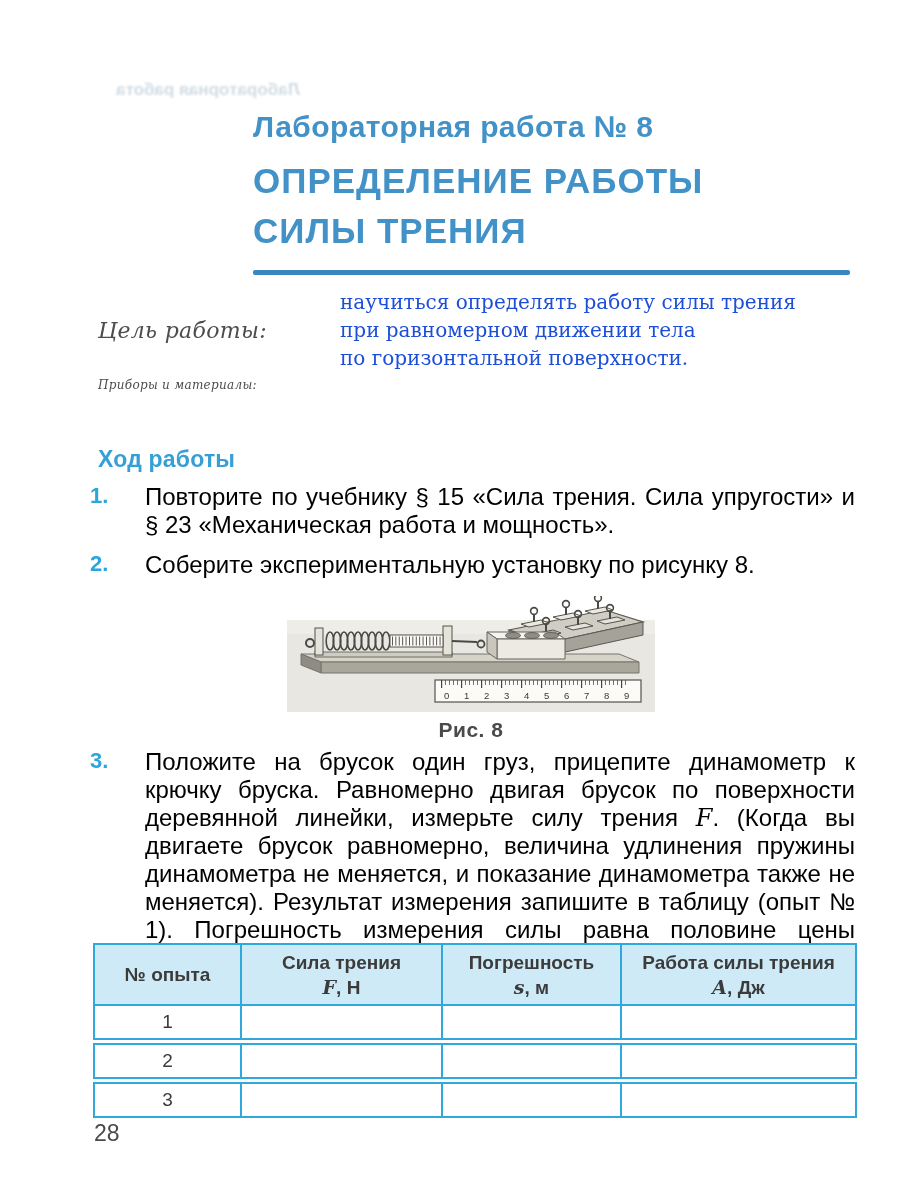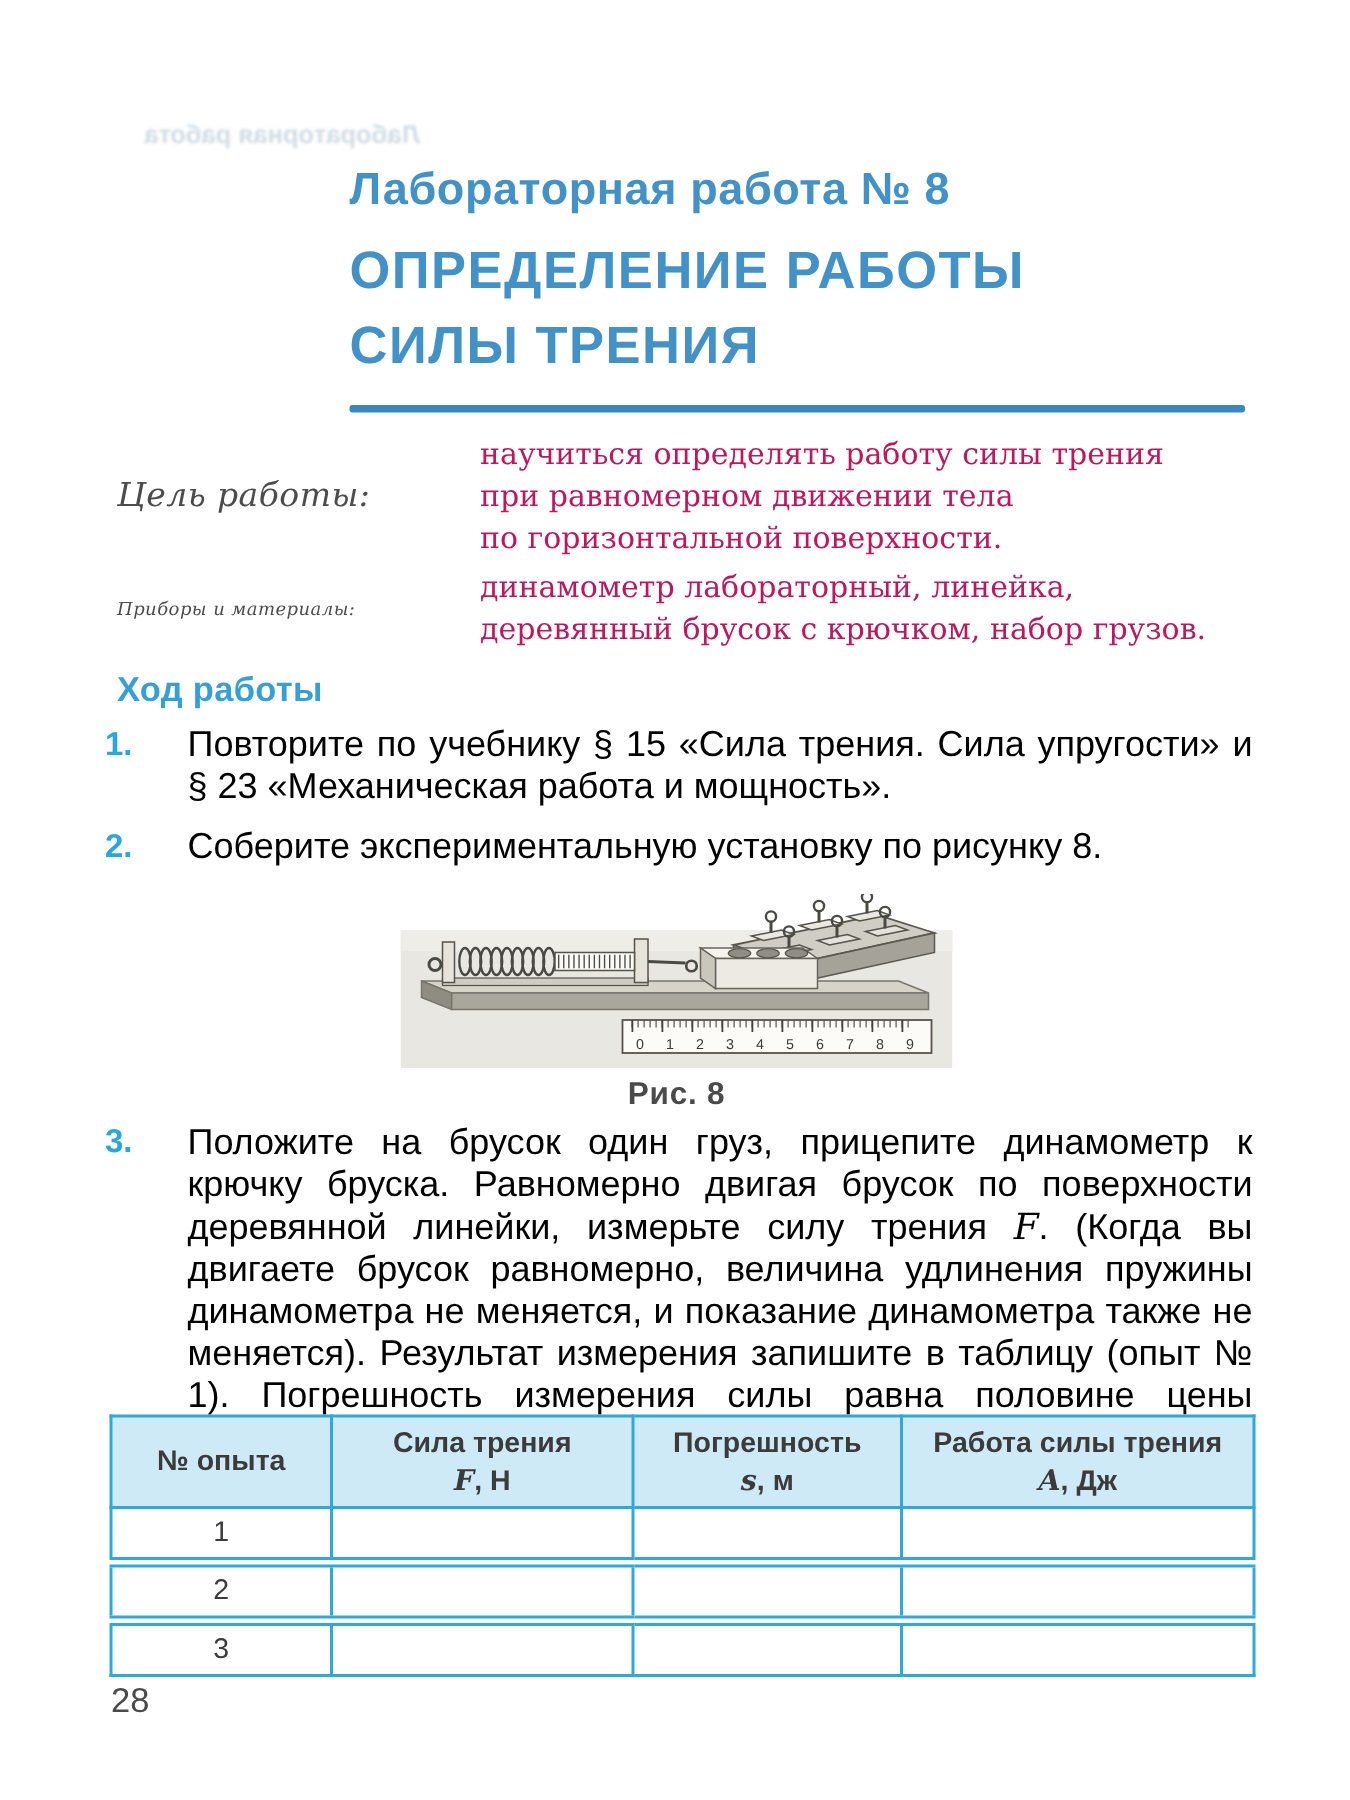--- a/index.html
+++ b/index.html
@@ -4,21 +4,21 @@
 <style>
   html,body{margin:0;padding:0;}
   body{
     width:900px;height:1200px;
     background:#ffffff;
     font-family:"Liberation Sans",sans-serif;
     color:#3d3d3d;
     position:relative;
     overflow:hidden;
   }
-  .page{position:absolute;inset:0;background:#ffffff;}
+  .page{position:absolute;inset:0;background:#ffffff;margin-left:20px;}
 
   
   .bleed{
     position:absolute;top:80px;left:60px;width:220px;
     transform:scaleX(-1);
     color:#a9bfcf;opacity:.55;filter:blur(1.1px);
     font-weight:bold;font-size:17px;white-space:nowrap;
   }
 
   
@@ -40,21 +40,21 @@
   .meta-row{display:flex;align-items:center;}
   .meta-label{
     flex:0 0 242px;width:242px;
     font-family:"DejaVu Serif",serif;font-style:italic;
     font-size:22px;color:#4c4c4c;letter-spacing:.3px;
     padding-top:1px;
   }
   .meta-label.small{font-size:12px;}
   .meta-text{
     font-family:"DejaVu Serif",serif;
-    font-size:20px;line-height:28px;color:#be185d;
+    font-size:20px;line-height:28px;color:#1d4ed8;
   }
 
   
   .section-heading{
     position:absolute;left:78px;top:446px;
     font-size:23px;font-weight:bold;color:#36a0d6;letter-spacing:.2px;
   }
   .step{position:absolute;left:70px;width:765px;}
   .step-num{
     position:absolute;left:0;top:0;
@@ -127,24 +127,20 @@
     <div class="meta-row">
       <div class="meta-label">Цель работы:</div>
       <div class="meta-text">
         <div>научиться определять работу силы трения</div>
         <div>при равномерном движении тела</div>
         <div>по горизонтальной поверхности.</div>
       </div>
     </div>
     <div class="meta-row">
       <div class="meta-label small">Приборы и материалы:</div>
-      <div class="meta-text">
-        <div>динамометр лабораторный, линейка,</div>
-        <div>деревянный брусок с крючком, набор грузов.</div>
-      </div>
     </div>
   </div>
 
   <div class="section-heading">Ход работы</div>
 
   <div class="step" id="step1">
     <div class="step-num">1.</div>
     <div class="step-text">Повторите по учебнику § 15 «Сила трения. Сила упругости» и § 23 «Механическая работа и мощность».</div>
   </div>
 

